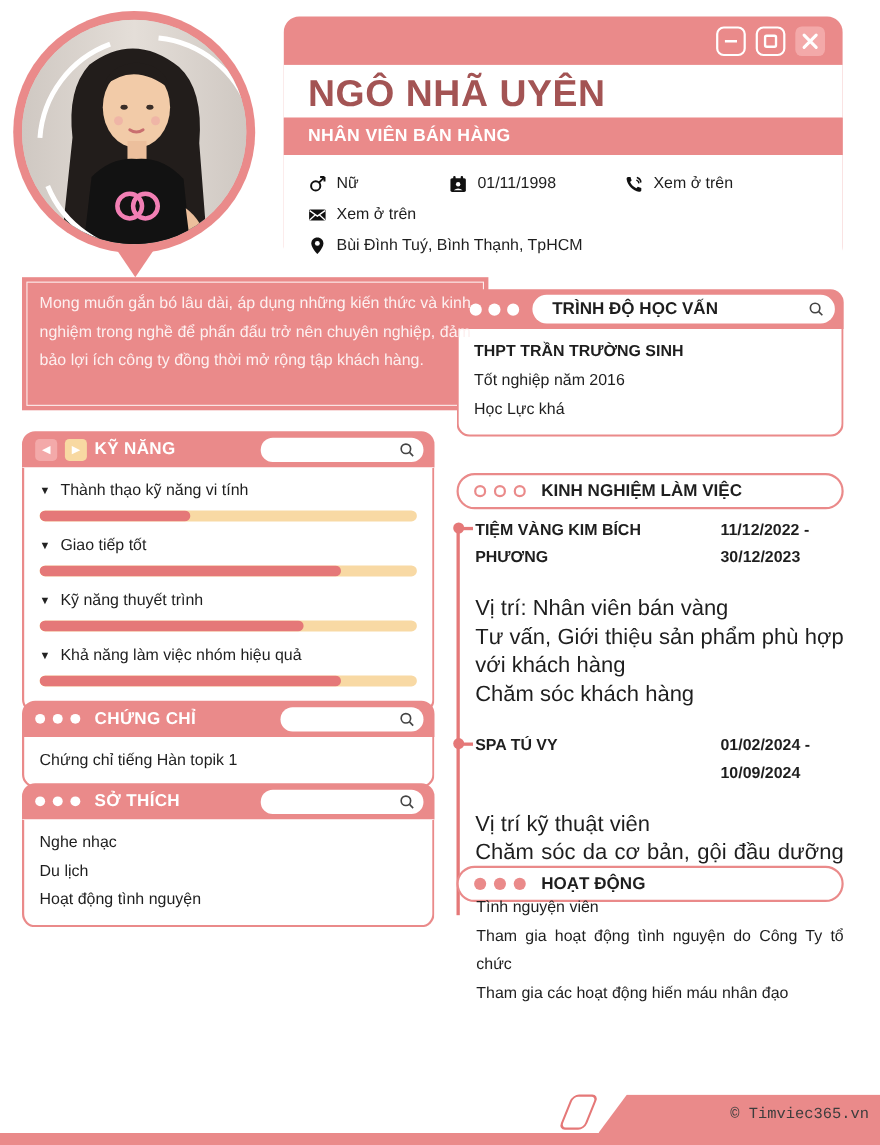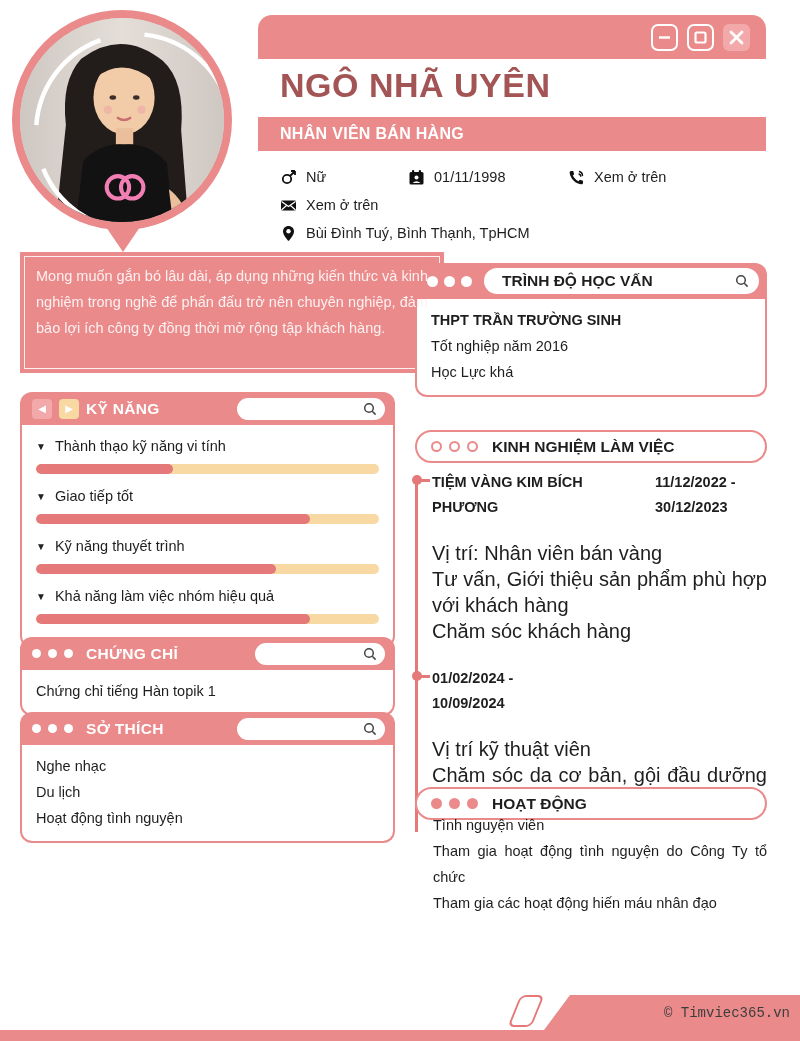--- a/index.html
+++ b/index.html
@@ -42,21 +42,21 @@
     height:44px; display:flex; justify-content:flex-end; align-items:center;
     gap:9px; padding-right:16px;
   }
   .win-btn {
     width:27px; height:27px; border-radius:7px;
     display:flex; align-items:center; justify-content:center;
     border:2px solid #fff; cursor:pointer; background:transparent;
   }
   .win-btn.close { border:none; background:#f3a9a9; border-radius:6px; }
   .name-band {
-    background:#fff; padding:7px 0 12px 22px;
+    background:#fff; padding:7px 0 2px 22px;
   }
   .name-band h1 {
     font-size:34px; font-weight:bold; color:#a35454; letter-spacing:.5px;
   }
   .job-band {
     background:#ea8a8a; padding:8px 0 8px 22px;
     color:#fff; font-weight:bold; font-size:16px; letter-spacing:.3px;
   }
   .contact-band {
     background:#fff; border-radius:0 0 14px 14px;
@@ -449,20 +449,21 @@
       </div>
       <div class="xp-lines">
         <div>Vị trí: Nhân viên bán vàng</div>
         <div class="just">Tư vấn, Giới thiệu sản phẩm phù hợp với khách hàng</div>
         <div>Chăm sóc khách hàng</div>
       </div>
     </div>
     <div class="xp-entry">
       <span class="node"></span>
       <div class="xp-head">
+        <div class="xp-company">SPA TÚ VY</div>
         <div class="xp-dates">01/02/2024 - 10/09/2024</div>
       </div>
       <div class="xp-lines">
         <div>Vị trí kỹ thuật viên</div>
         <div class="just">Chăm sóc da cơ bản, gội đầu dưỡng sinh, body, triệt lông..</div>
       </div>
     </div>
   </div>
 
   <div class="section-pill" style="top:787px;">

